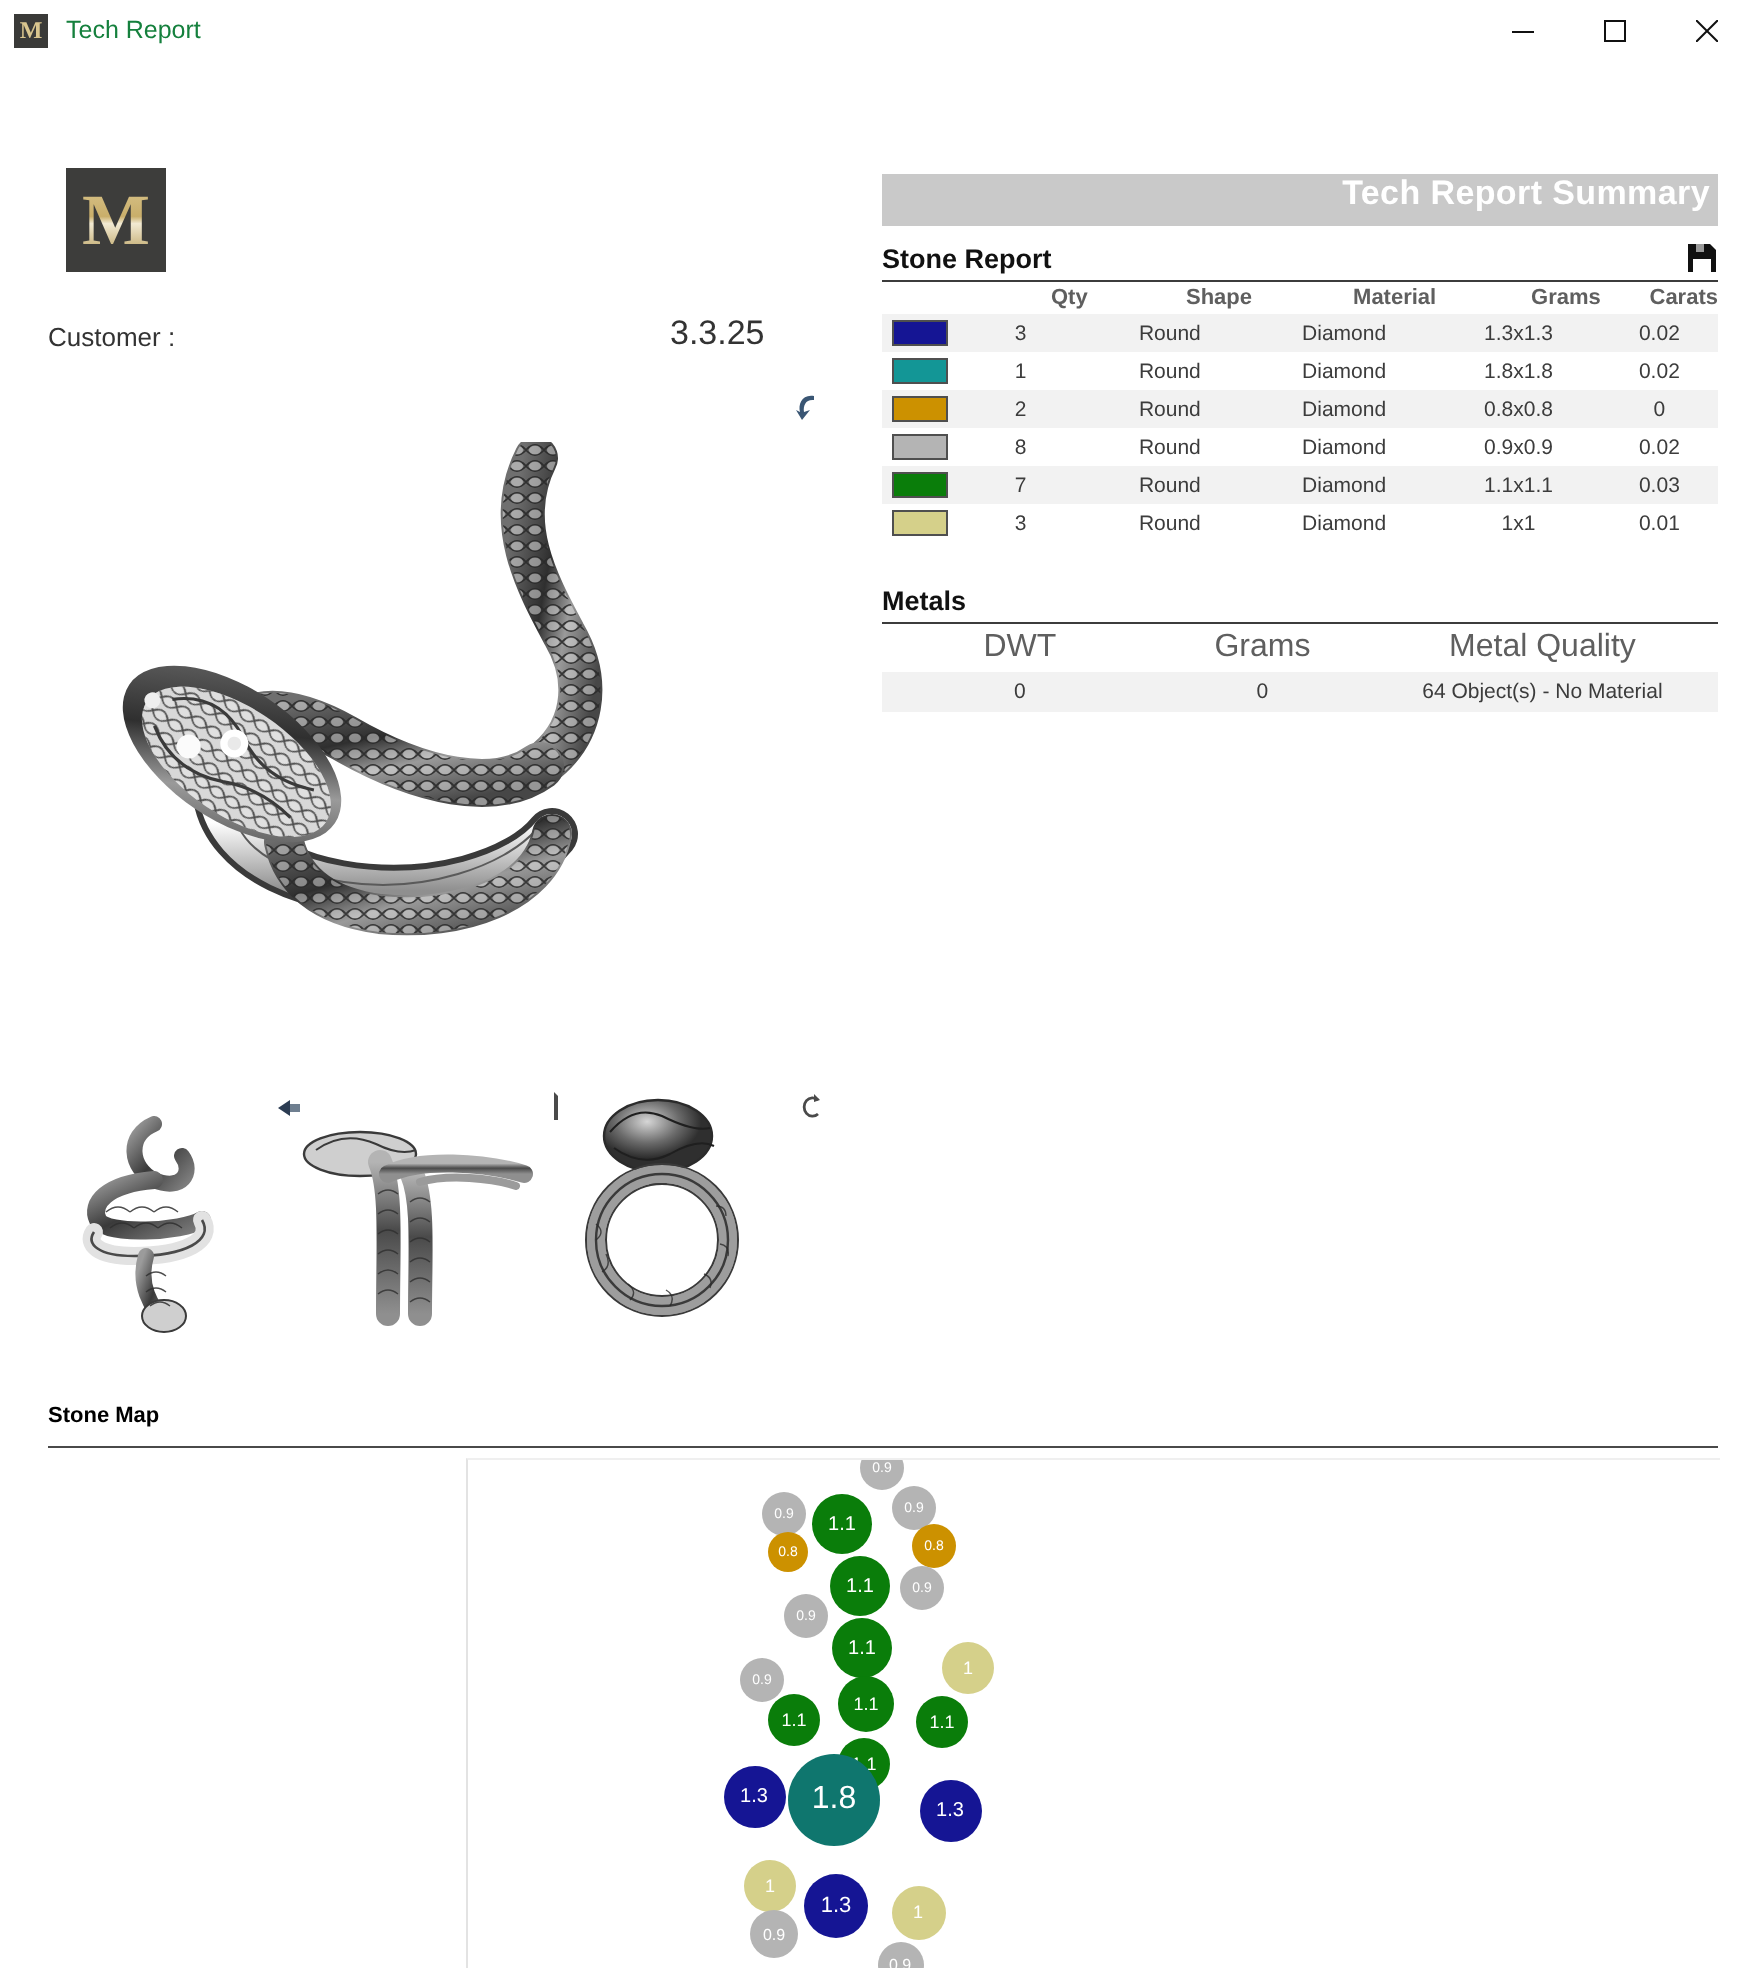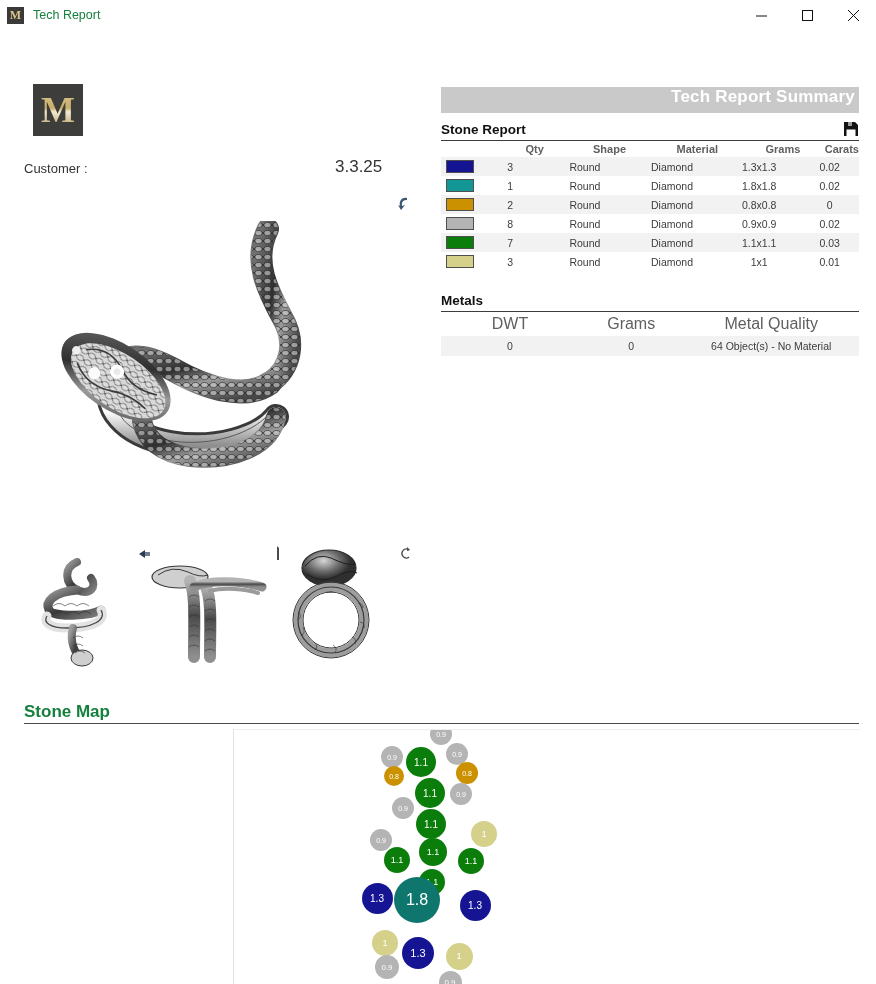--- a/index.html
+++ b/index.html
@@ -37,21 +37,21 @@
   }
   .customer-label{position:absolute;left:24px;top:130px;font-size:13px;color:#333;}
   .date-value{position:absolute;left:335px;top:126px;font-size:17px;color:#333;}
   .rot-badge{position:absolute;left:396px;top:163px;width:16px;height:18px;}
   
   .viewport-main{position:absolute;left:20px;top:190px;width:400px;height:300px;}
   .thumbs{position:absolute;left:20px;top:505px;width:420px;height:130px;}
   .thumb{position:absolute;}
   .view-tick{position:absolute;font-size:9px;color:#5b5b5b;}
   
-  .sec-head-left{position:absolute;left:24px;font-size:17px;font-weight:bold;color:#15803d;}
+  .sec-head-left{position:absolute;left:24px;font-size:11px;font-weight:bold;color:#000000;}
   .sec-rule-left{position:absolute;left:24px;width:835px;height:0;border-top:1.4px solid #4a4a4a;}
   
   .map-panel{
     position:absolute;left:233px;top:698px;width:626px;height:268px;
     border-left:1px solid #e3e3e3;border-top:1px solid #efefef;
     background:#ffffff;overflow:hidden;
   }
   .bubble{
     position:absolute;border-radius:50%;display:flex;align-items:center;
     justify-content:center;color:#ffffff;font-size:11px;

